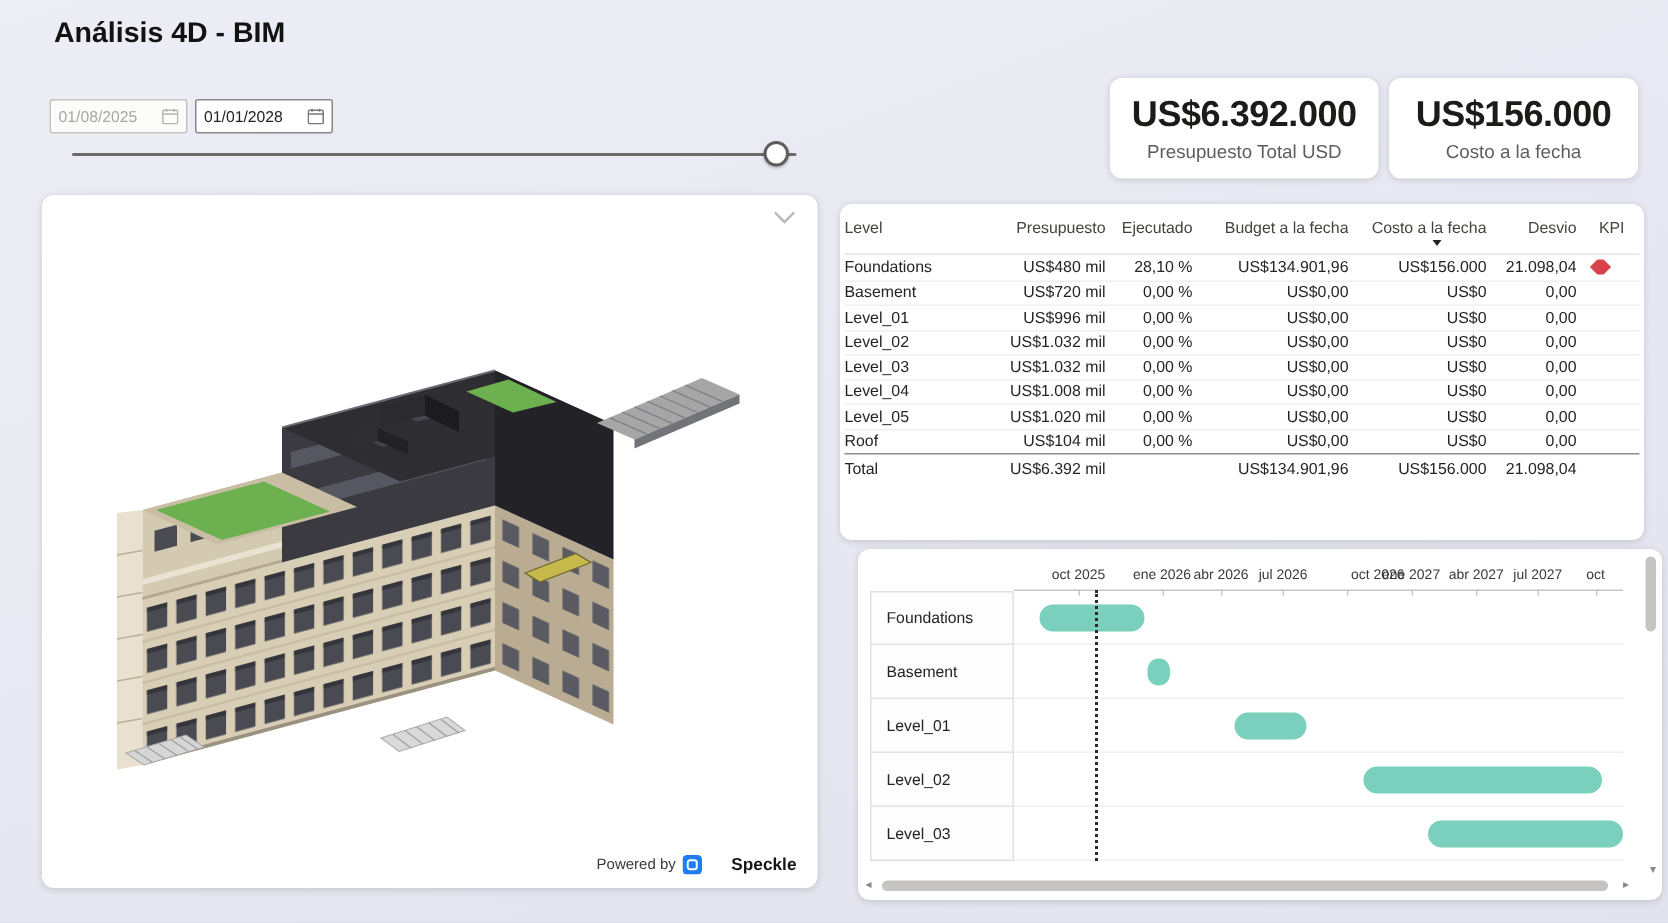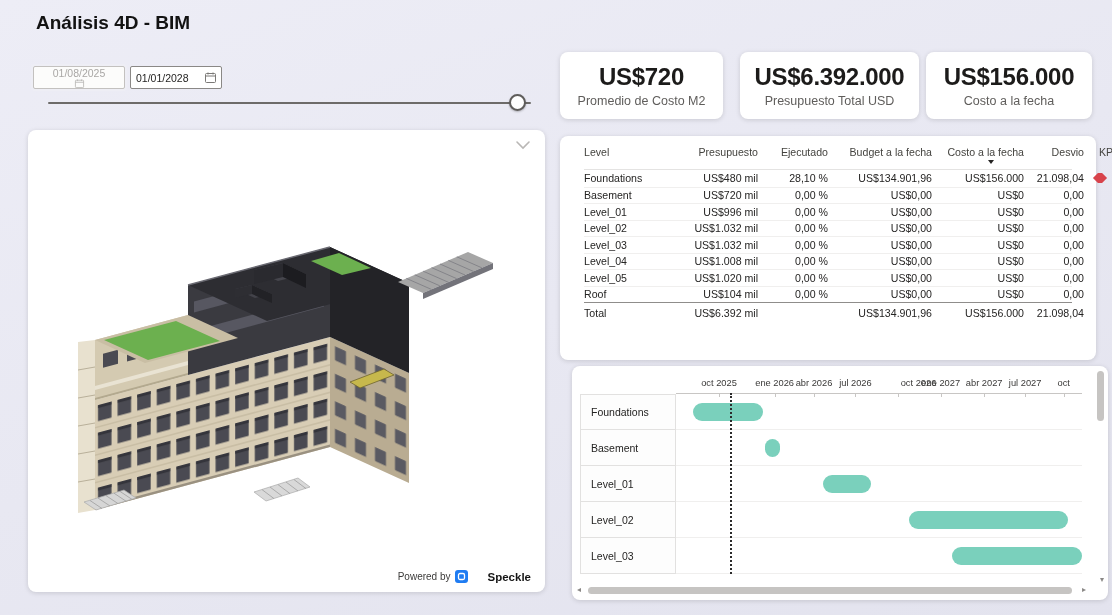--- a/index.html
+++ b/index.html
@@ -11,21 +11,21 @@
   }
   .page-title { position:absolute; left:36px; top:12px; font-size:19px; font-weight:bold; color:#121212; }
 
   
   .slicer { position:absolute; left:28px; top:58px; width:516px; height:62px; }
   .date-input {
     position:absolute; top:8px; height:23px; width:92px; background:#fff;
     border:1px solid #8a8886; border-radius:2px; display:flex; align-items:center;
     justify-content:space-between; padding:0 5px; font-size:10.5px; color:#252423;
   }
-  .date-input.start { left:5px; border-color:#c3c1bf; color:#a9a7a5; background:#fcfcfb; box-shadow:0 0 0 2px #eeeef5;flex-direction:column; }
+  .date-input.start { left:5px; border-color:#c3c1bf; color:#a9a7a5; background:#fcfcfb; box-shadow:0 0 0 2px #eeeef5; }
   .date-input.end { left:102px; }
   .slider { position:absolute; left:20px; right:13px; top:0; height:60px; }
   .slider-track { position:absolute; left:0; right:0; top:44px; height:2px; background:#6d6b69; border-radius:1px; }
   .slider-handle {
     position:absolute; top:36px; width:17px; height:17px; border-radius:50%;
     background:#fff; border:2px solid #5f5d5b; box-shadow:0 1px 2px rgba(0,0,0,.25);
   }
 
   
   .card { position:absolute; background:#fff; border-radius:8px; box-shadow:0 1px 5px rgba(0,0,0,.14); }
@@ -37,27 +37,27 @@
   .powered { position:absolute; right:14px; bottom:9px; display:flex; align-items:center; gap:4px; font-size:10px; color:#3b3a39; }
   .powered .brand { font-size:11.5px; font-weight:bold; color:#161616;margin-left:16px; }
 
   
   .kpi-card { top:52px; height:67px; display:flex; flex-direction:column; align-items:center; justify-content:center; gap:3px; }
   #kpi1 { left:560px; width:163px; } #kpi2 { left:740px; width:179px; } #kpi3 { left:926px; width:166px; }
   .kpi-value { font-size:24px; font-weight:bold; color:#1c1b1a; letter-spacing:-0.3px; white-space:nowrap; }
   .kpi-label { font-size:12.5px; color:#5f5d5b; white-space:nowrap; }
 
   
-  .table-card { left:560px; top:136px; width:536px; height:224px; padding:6px 24px; }
+  .table-card { left:560px; top:136px; width:536px; height:224px; padding:6px 3px; }
   .thead { display:flex; align-items:flex-start; padding-top:4px; height:28px; border-bottom:1px solid #e4e3e2; }
   .tcell { font-size:10.6px; flex-shrink:0; overflow:hidden; white-space:nowrap; }
   .thead .tcell { color:#44433f; }
   .c0 { width:84px; text-align:left; }
   .c1 { width:90px; text-align:right; }
-  .c2 { width:58px; text-align:right;margin-left:12px; }
+  .c2 { width:58px; text-align:right; }
   .c3 { width:104px; text-align:right; }
   .c4 { width:92px; text-align:right; }
   .c5 { width:60px; text-align:right; }
   .c6 { width:32px; text-align:center; display:flex; align-items:center; justify-content:center; }
   .thead .c6 { display:block; text-align:right; }
   .sorted { display:flex; flex-direction:column; align-items:flex-end; }
   .sort-arrow { width:0; height:0; border-left:3.5px solid transparent; border-right:3.5px solid transparent;
     border-top:4px solid #252423; margin:2px 30px 0 0; }
   .trow { display:flex; height:16.5px; align-items:center; border-top:1px solid #f0efee; }
   .trow:first-child { border-top:none; }
@@ -225,24 +225,20 @@
     <div class="powered">
       <span>Powered by</span>
       <svg width="13" height="13" viewBox="0 0 13 13">
         <rect width="13" height="13" rx="3" fill="#1f7cf2"></rect>
         <rect x="3.5" y="3.5" width="6" height="6" rx="1.5" fill="none" stroke="#ffffff" stroke-width="1.3"></rect>
       </svg>
       <span class="brand">Speckle</span>
     </div>
   </div>
 
-  <div class="card kpi-card" id="kpi1">
-    <div class="kpi-value">US$720</div>
-    <div class="kpi-label">Promedio de Costo M2</div>
-  </div>
   <div class="card kpi-card" id="kpi2">
     <div class="kpi-value">US$6.392.000</div>
     <div class="kpi-label">Presupuesto Total USD</div>
   </div>
   <div class="card kpi-card" id="kpi3">
     <div class="kpi-value">US$156.000</div>
     <div class="kpi-label">Costo a la fecha</div>
   </div>
 
   <div class="card table-card">

